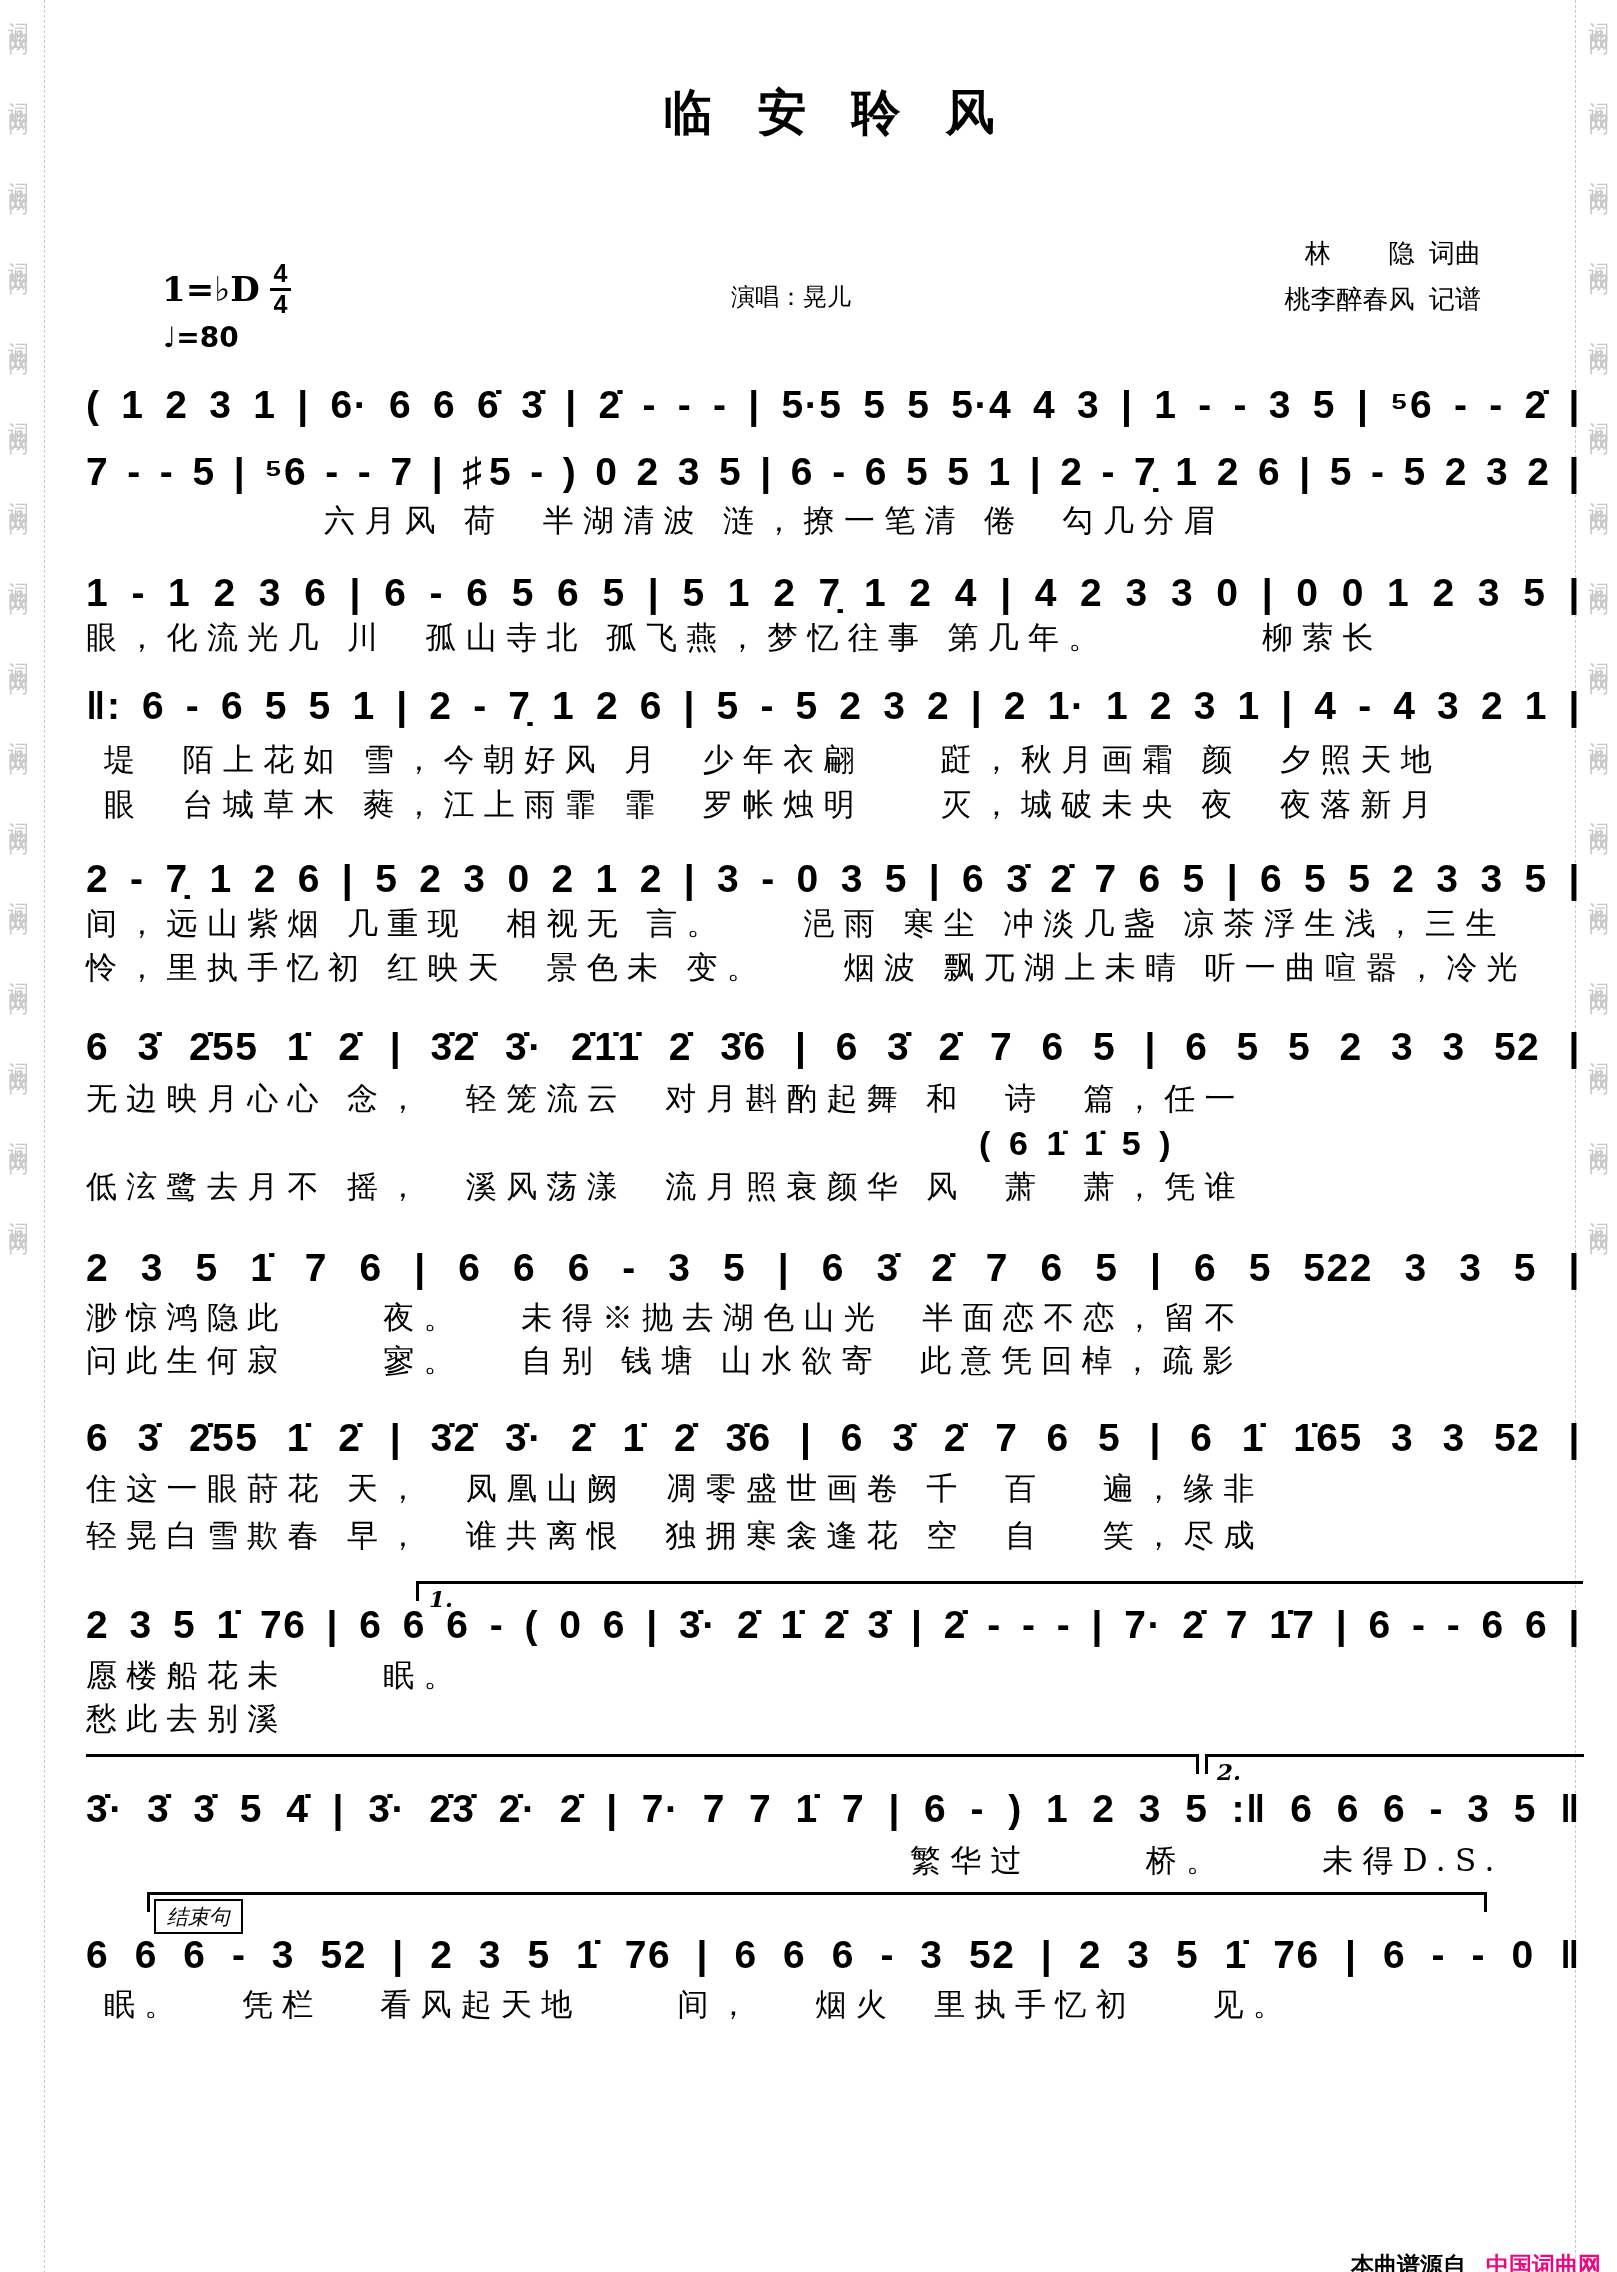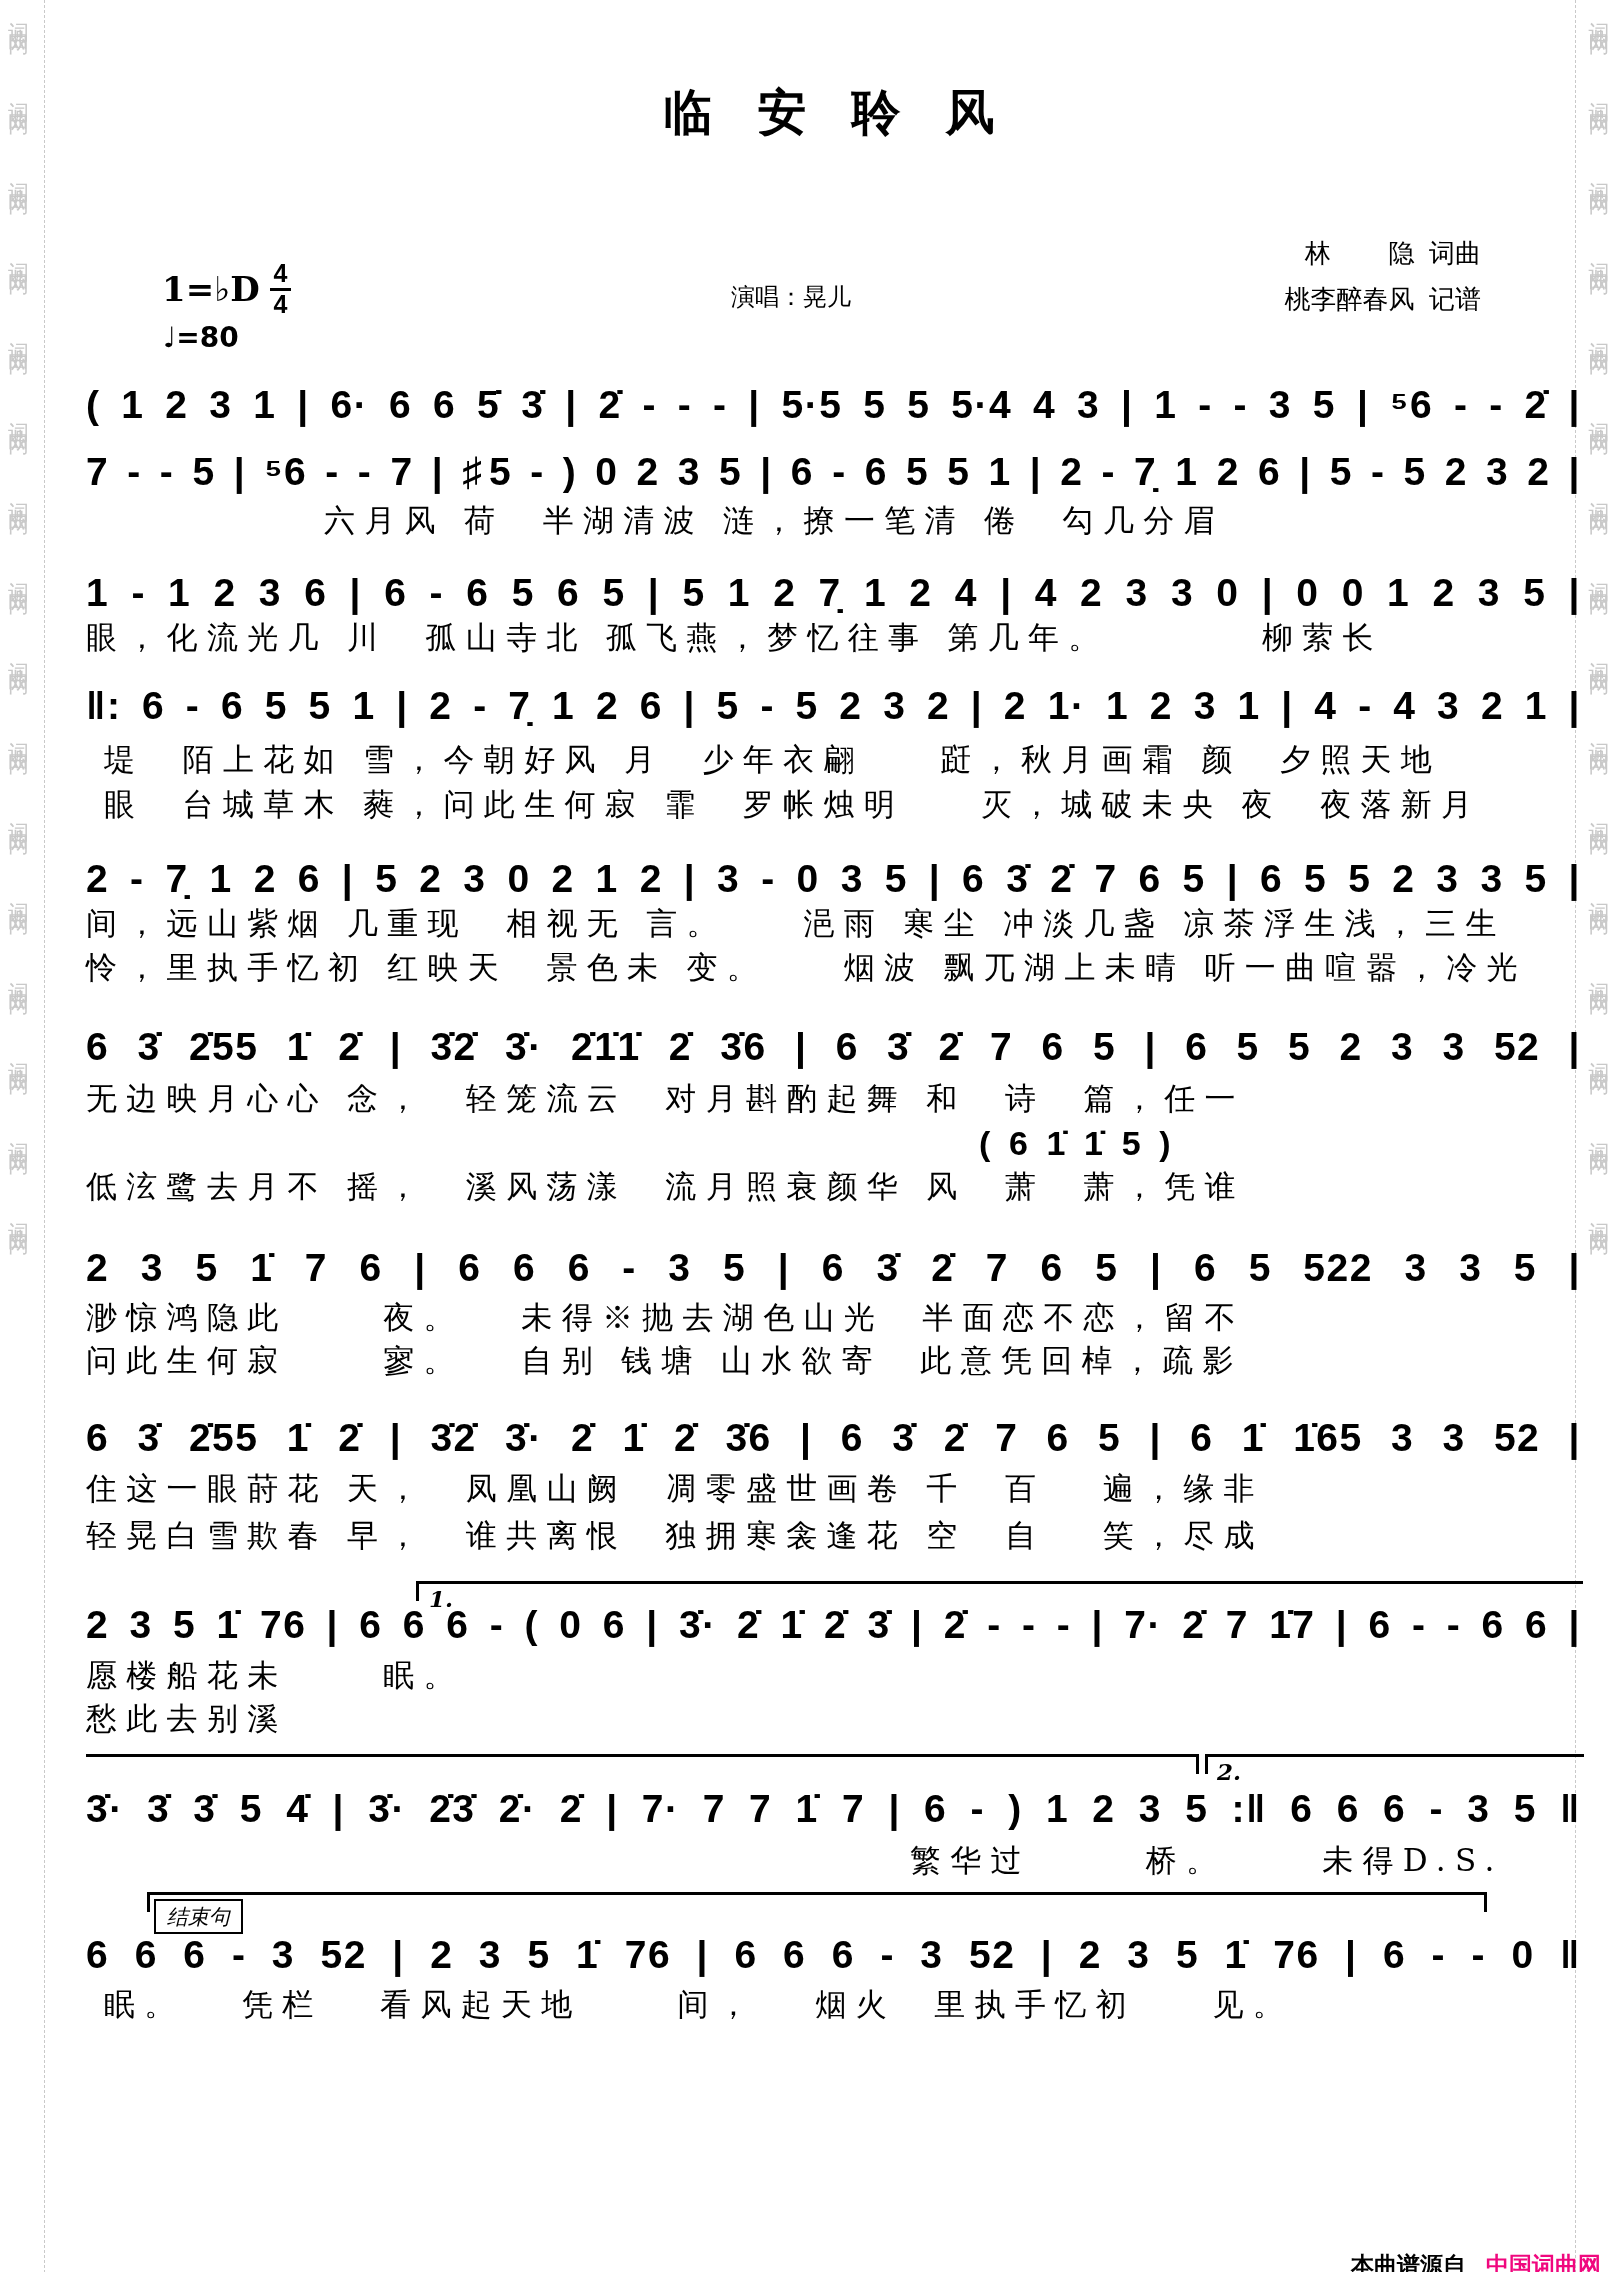--- a/index.html
+++ b/index.html
@@ -132,31 +132,31 @@
 
   <div class="keysig">
     <span class="key">1=♭D</span>
     <span class="frac">
       <span class="num">4</span>
       <span class="den">4</span>
     </span>
   </div>
   <div class="tempo">♩=80</div>
 
-  <div class="music" style="top:384px">( 1 2 3 1 | 6· 6 6 5̇ 3̇ | 2̇ - - - | 5·5 5 5 5·4 4 3 | 1 - - 3 5 | ⁵6 - - 2̇ |</div>
+  <div class="music" style="top:384px">( 1 2 3 1 | 6· 6 6 6̇ 3̇ | 2̇ - - - | 5·5 5 5 5·4 4 3 | 1 - - 3 5 | ⁵6 - - 2̇ |</div>
 
   <div class="music" style="top:451px">7 - - 5 | ⁵6 - - 7 | ♯5 - ) 0 2 3 5 | 6 - 6 5 5 1 | 2 - 7̣ 1 2 6 | 5 - 5 2 3 2 |</div>
   <div class="lyrics" style="top:503px;left:324px">六月风 荷  半湖清波 涟，撩一笔清 倦  勾几分眉</div>
 
   <div class="music" style="top:572px">1 - 1 2 3 6 | 6 - 6 5 6 5 | 5 1 2 7̣ 1 2 4 | 4 2 3 3 0 | 0 0 1 2 3 5 |</div>
   <div class="lyrics" style="top:620px">眼，化流光几 川  孤山寺北 孤飞燕，梦忆往事 第几年。        柳萦长</div>
 
   <div class="music" style="top:685px">‖: 6 - 6 5 5 1 | 2 - 7̣ 1 2 6 | 5 - 5 2 3 2 | 2 1· 1 2 3 1 | 4 - 4 3 2 1 |</div>
   <div class="lyrics" style="top:742px;left:104px">堤  陌上花如 雪，今朝好风 月  少年衣翩    跹，秋月画霜 颜  夕照天地</div>
-  <div class="lyrics" style="top:787px;left:104px">眼  台城草木 蕤，问此生何寂 霏  罗帐烛明    灭，城破未央 夜  夜落新月</div>
+  <div class="lyrics" style="top:787px;left:104px">眼  台城草木 蕤，江上雨霏 霏  罗帐烛明    灭，城破未央 夜  夜落新月</div>
 
   <div class="music" style="top:858px">2 - 7̣ 1 2 6 | 5 2 3 0 2 1 2 | 3 - 0 3 5 | 6 3̇ 2̇ 7 6 5 | 6 5 5 2 3 3 5 |</div>
   <div class="lyrics" style="top:906px">间，远山紫烟 几重现  相视无 言。    浥雨 寒尘 冲淡几盏 凉茶浮生浅，三生</div>
   <div class="lyrics" style="top:950px">怜，里执手忆初 红映天  景色未 变。    烟波 飘兀湖上未晴 听一曲喧嚣，冷光</div>
 
   <div class="music" style="top:1026px">6 3̇ 2̇55 1̇ 2̇ | 3̇2̇ 3̇· 2̇1̇1̇ 2̇ 3̇6 | 6 3̇ 2̇ 7 6 5 | 6 5 5 2 3 3 52 |</div>
   <div class="lyrics" style="top:1081px">无边映月心心 念，  轻笼流云  对月斟酌起舞 和  诗  篇，任一</div>
   <div class="annotation">( 6 1̇ 1̇ 5 )</div>
   <div class="lyrics" style="top:1169px">低泫鹭去月不 摇，  溪风荡漾  流月照衰颜华 风  萧  萧，凭谁</div>
 

